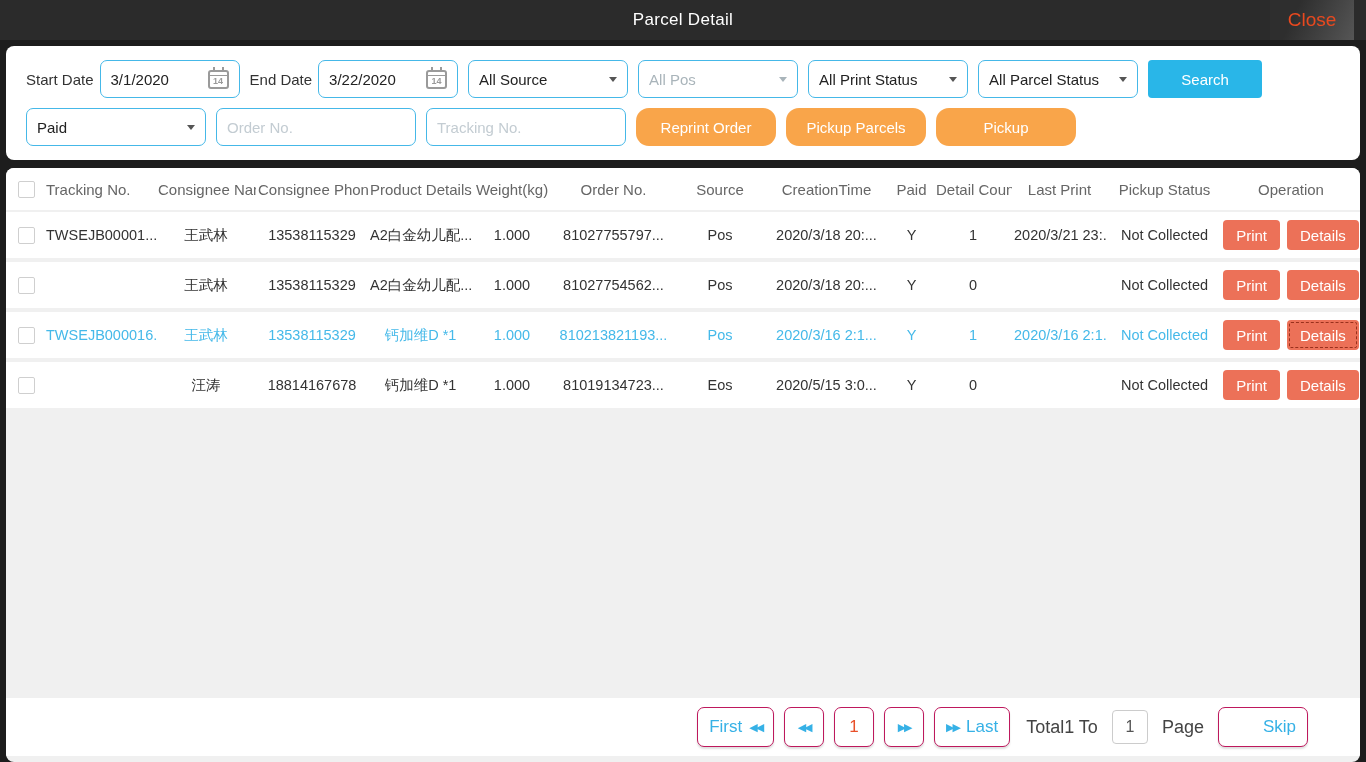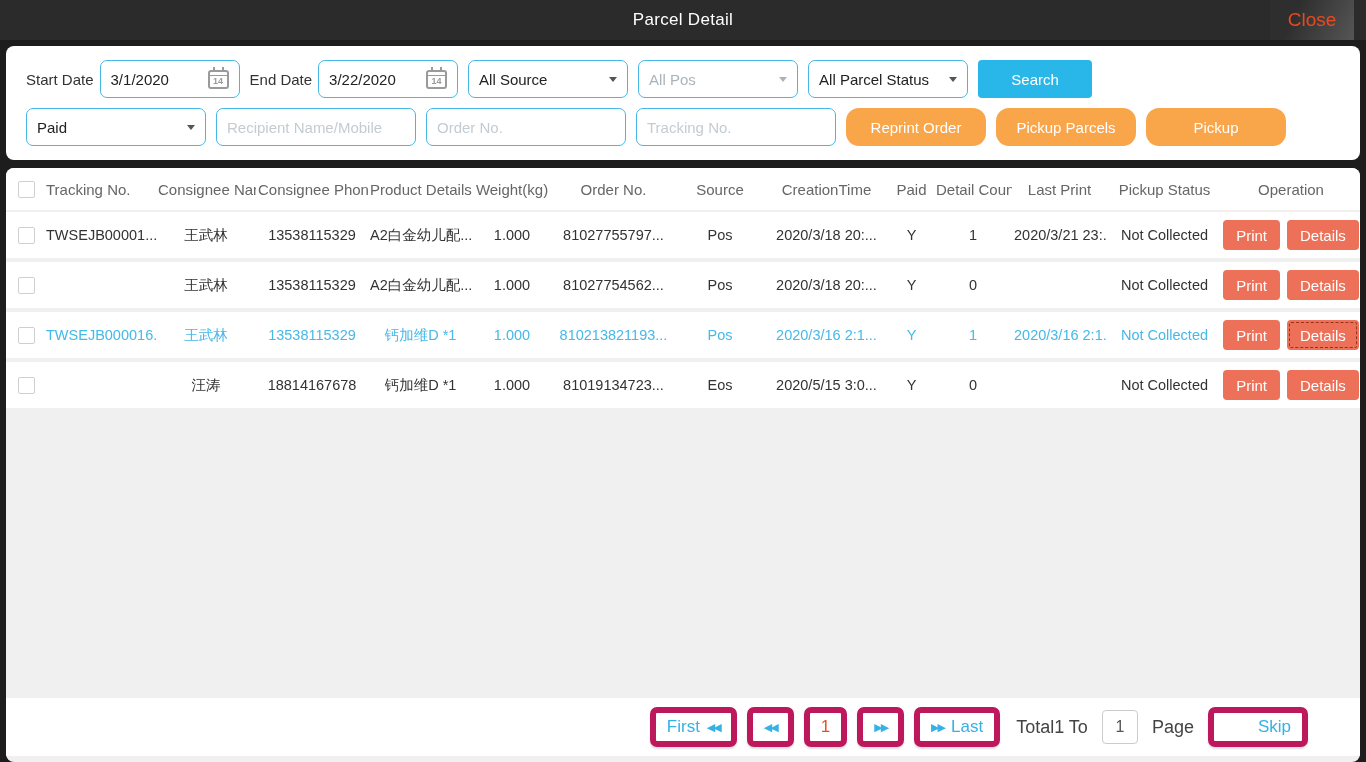--- a/index.html
+++ b/index.html
@@ -113,21 +113,21 @@
   .btn-coral.focused { outline:1px dashed #99301c; outline-offset:-3px; }
 
   .table-filler { flex:1; background:#f0f0f0; }
 
   
   .pagination {
     background:#fff; height:58px; margin-bottom:6px; flex:0 0 auto;
     display:flex; align-items:center; justify-content:flex-end; padding-right:52px;
   }
   .pg-btn {
-    height:40px; min-width:40px; background:#fff; border:6px solid #be185d; border-radius:7px;
+    height:40px; min-width:40px; background:#fff; border:1px solid #be185d; border-radius:7px;
     box-shadow:0 2px 2px rgba(0,0,0,.13);
     display:inline-flex; align-items:center; justify-content:center; gap:7px;
     padding:0 11px; margin-right:10px; cursor:pointer;
     color:#36b1e6; font-size:17px; font-family:inherit;
   }
   .pg-ic { font-size:11px; letter-spacing:-2px; color:#36b1e6; }
   .pg-btn.current { color:#e8502a; font-size:17px; }
   .pg-text { color:#444; font-size:18px; margin:0 6px 0 6px; white-space:nowrap; }
   .pg-input {
     width:36px; height:34px; border:1px solid #ccc; border-radius:4px; text-align:center;
@@ -157,32 +157,33 @@
     </div>
     <div class="ctrl select">
       <span>All Source</span>
       <span class="caret"></span>
     </div>
     <div class="ctrl select disabled">
       <span>All Pos</span>
       <span class="caret"></span>
     </div>
     <div class="ctrl select">
+      <span>All Print Status</span>
+      <span class="caret"></span>
+    </div>
+    <div class="ctrl select">
       <span>All Parcel Status</span>
       <span class="caret"></span>
     </div>
     <button class="btn-search">Search</button>
   </div>
   <div class="filter-row">
     <div class="ctrl select wide">
       <span>Paid</span>
       <span class="caret"></span>
-    </div>
-    <div class="ctrl text">
-      <input type="text" placeholder="Recipient Name/Mobile" style="">
     </div>
     <div class="ctrl text">
       <input type="text" placeholder="Order No." style="">
     </div>
     <div class="ctrl text">
       <input type="text" placeholder="Tracking No." style="">
     </div>
     <button class="btn-orange">Reprint Order</button>
     <button class="btn-orange">Pickup Parcels</button>
     <button class="btn-orange">Pickup</button>

